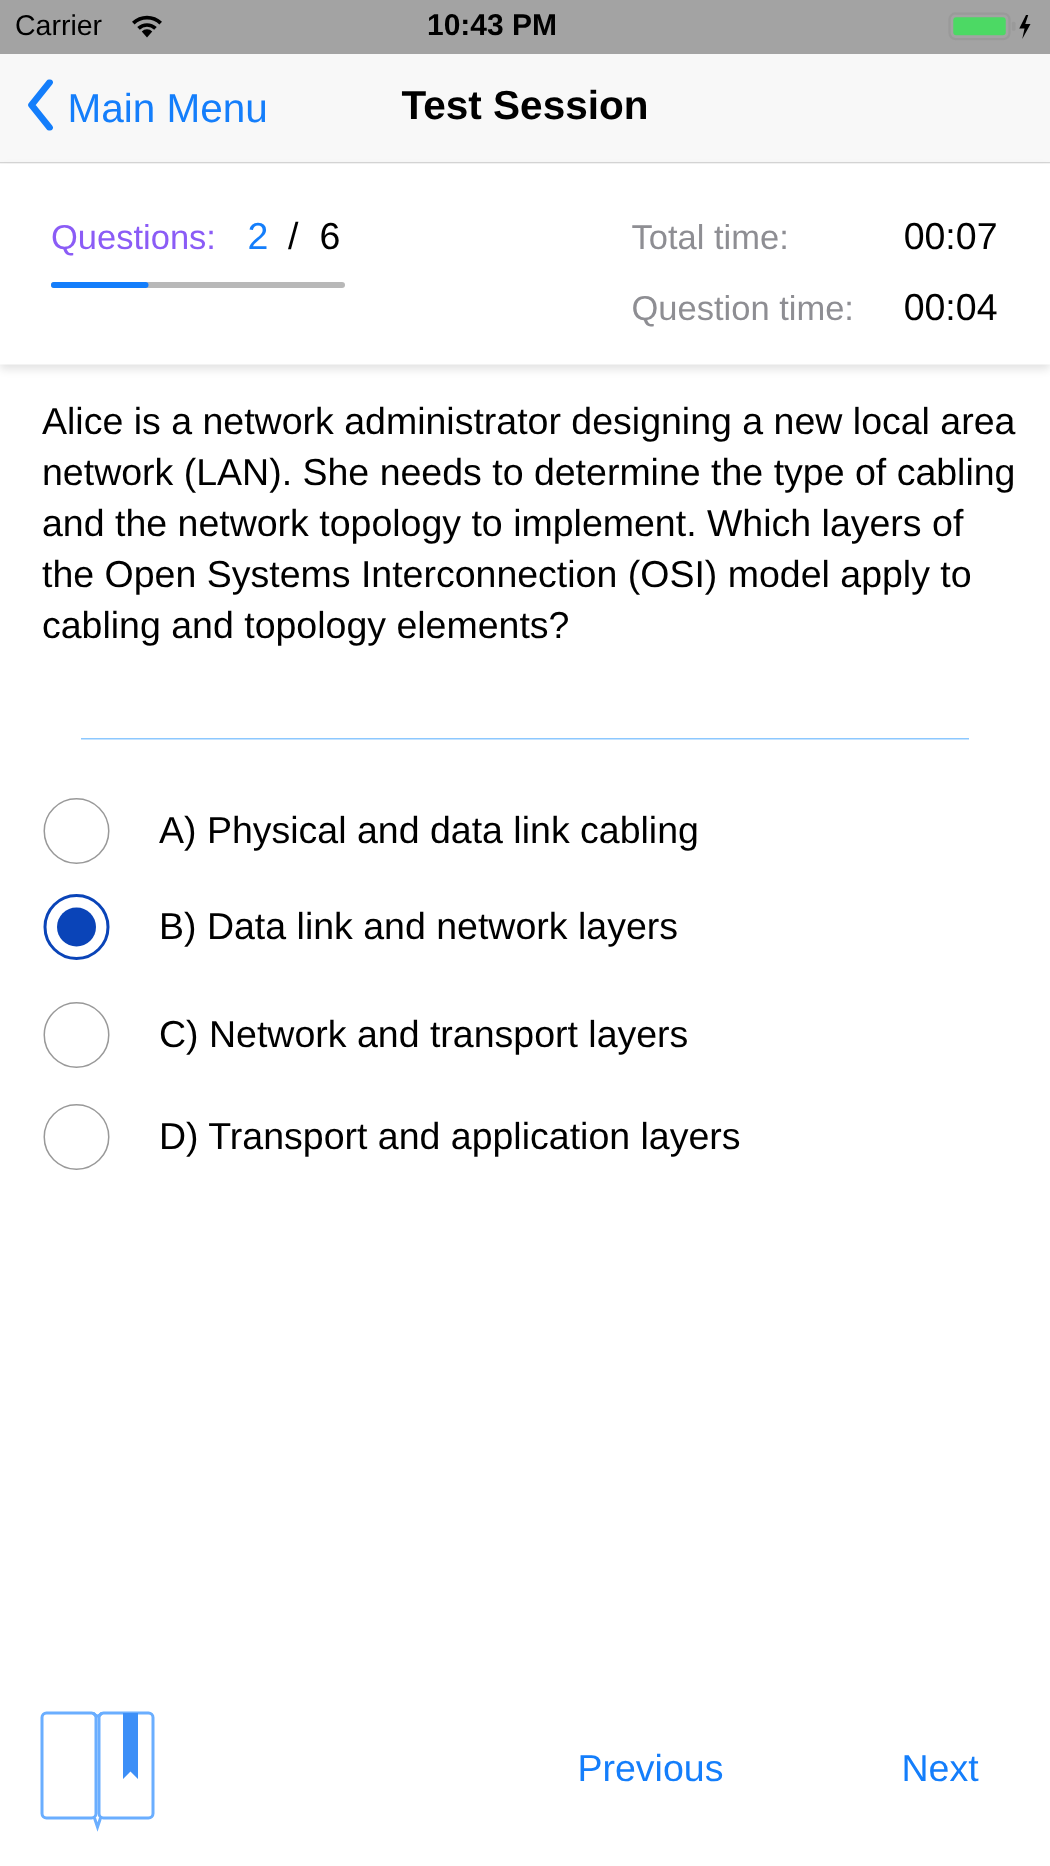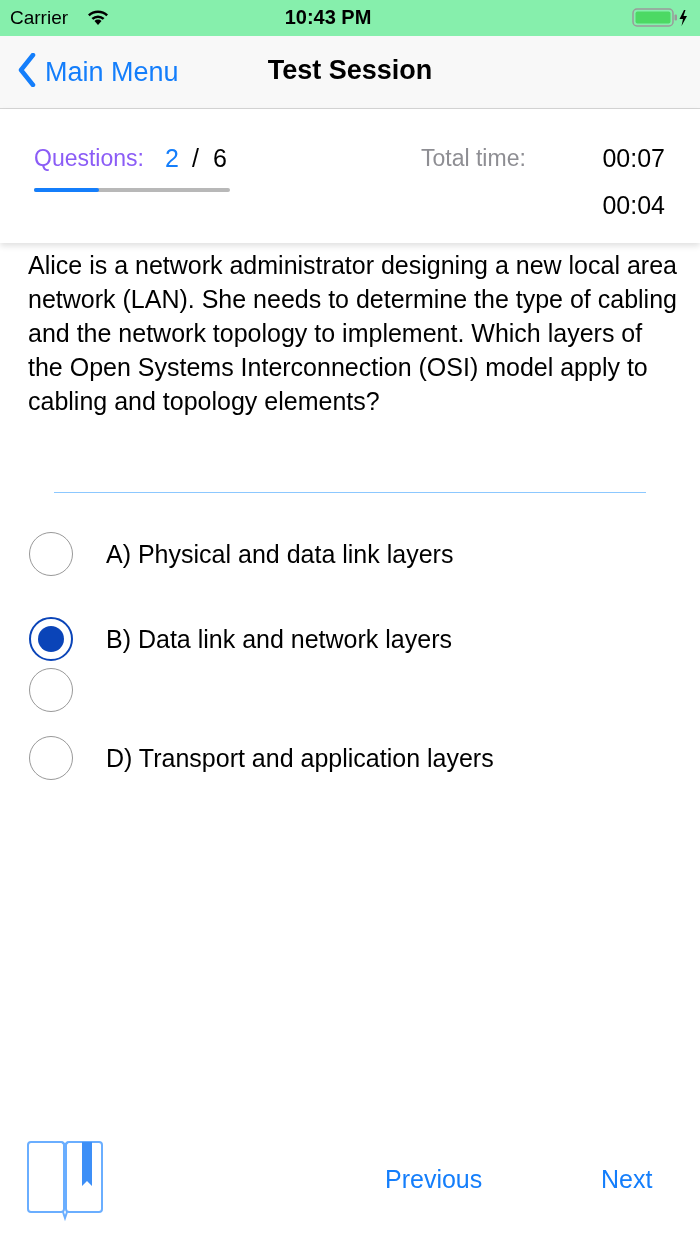--- a/index.html
+++ b/index.html
@@ -4,21 +4,21 @@
 <style>
   html, body { margin:0; padding:0; }
   body {
     width:700px; height:1244px; position:relative; overflow:hidden;
     background:#ffffff;
     font-family:"Liberation Sans", sans-serif;
     color:#000;
   }
   .statusbar {
     position:absolute; left:0; top:0; width:700px; height:36px;
-    background:#86efac;
+    background:#a3a3a3;
     text-decoration:underline;
   }
   .carrier { position:absolute; left:10px; top:7px; font-size:19px; }
   .wifi { position:absolute; left:86px; top:8px; }
   .clock { position:absolute; left:0; width:656px; top:6px; text-align:center; font-size:20px; font-weight:bold; }
   .battery { position:absolute; left:632px; top:8px; }
   .navbar {
     position:absolute; left:0; top:36px; width:700px; height:72px;
     background:#f8f8f8; border-bottom:1px solid #d6d6d6;
   }
@@ -33,21 +33,21 @@
   .q-current { position:absolute; left:165px; top:35px; font-size:25px; color:#147efb; }
   .q-sep { position:absolute; left:192px; top:35px; font-size:25px; color:#000; }
   .q-total { position:absolute; left:213px; top:35px; font-size:25px; color:#000; }
   .progress-track { position:absolute; left:34px; top:79px; width:196px; height:4px; background:#b8b8b8; border-radius:2px; }
   .progress-fill { position:absolute; left:0; top:0; height:4px; background:#147efb; border-radius:2px; }
   .tt-label { position:absolute; left:421px; top:36px; font-size:23px; color:#8e8e93; }
   .tt-value { position:absolute; right:35px; top:35px; font-size:25px; color:#000; }
   .qt-label { position:absolute; left:421px; top:83px; font-size:23px; color:#8e8e93; }
   .qt-value { position:absolute; right:35px; top:82px; font-size:25px; color:#000; }
   .question {
-    position:absolute; left:28px; top:248px; width:650px;
+    position:absolute; left:28px; top:264px; width:650px;
     font-size:25px; line-height:34px; color:#000;
   }
   .divider { position:absolute; left:54px; top:492px; width:592px; height:1px; background:#8cc8ff; }
   .options { position:absolute; left:0; top:522px; width:700px; }
   .option { position:absolute; left:0; width:700px; height:64px; display:flex; align-items:center; cursor:pointer; }
   .radio {
     position:absolute; left:29px; width:44px; height:44px; border-radius:50%;
     border:1.5px solid #999; box-sizing:border-box; background:#fff;
   }
   .radio.selected { border:2px solid #0a44b8; }
@@ -97,37 +97,39 @@
 <div class="info-card">
   <span class="q-label">Questions:</span>
   <span class="q-current">2</span>
   <span class="q-sep">/</span>
   <span class="q-total">6</span>
   <div class="progress-track">
     <div class="progress-fill" id="progress-fill" style="width: 33%;"></div>
   </div>
   <span class="tt-label">Total time:</span>
   <span class="tt-value">00:07</span>
+  <span class="qt-label">Question time:</span>
   <span class="qt-value">00:04</span>
 </div>
 
 <div class="question">Alice is a network administrator designing a new local area network (LAN). She needs to determine the type of cabling and the network topology to implement. Which layers of the Open Systems Interconnection (OSI) model apply to cabling and topology elements?</div>
 <div class="divider"></div>
 
 <div class="options">
   <div class="option" style="top:0px;">
     <span class="radio"></span>
-    <span class="option-label">A) Physical and data link layers</span>
+    <span class="option-label">A) Physical and data link cabling</span>
   </div>
-  <div class="option" style="top:85px;">
+  <div class="option" style="top:64px;">
     <span class="radio selected"></span>
     <span class="option-label">B) Data link and network layers</span>
   </div>
   <div class="option" style="top:136px;">
     <span class="radio"></span>
+    <span class="option-label">C) Network and transport layers</span>
   </div>
   <div class="option" style="top:204px;">
     <span class="radio"></span>
     <span class="option-label">D) Transport and application layers</span>
   </div>
 </div>
 
 <div class="bookmark-btn">
   <span>
     <svg width="80" height="82" viewBox="0 0 80 82">

